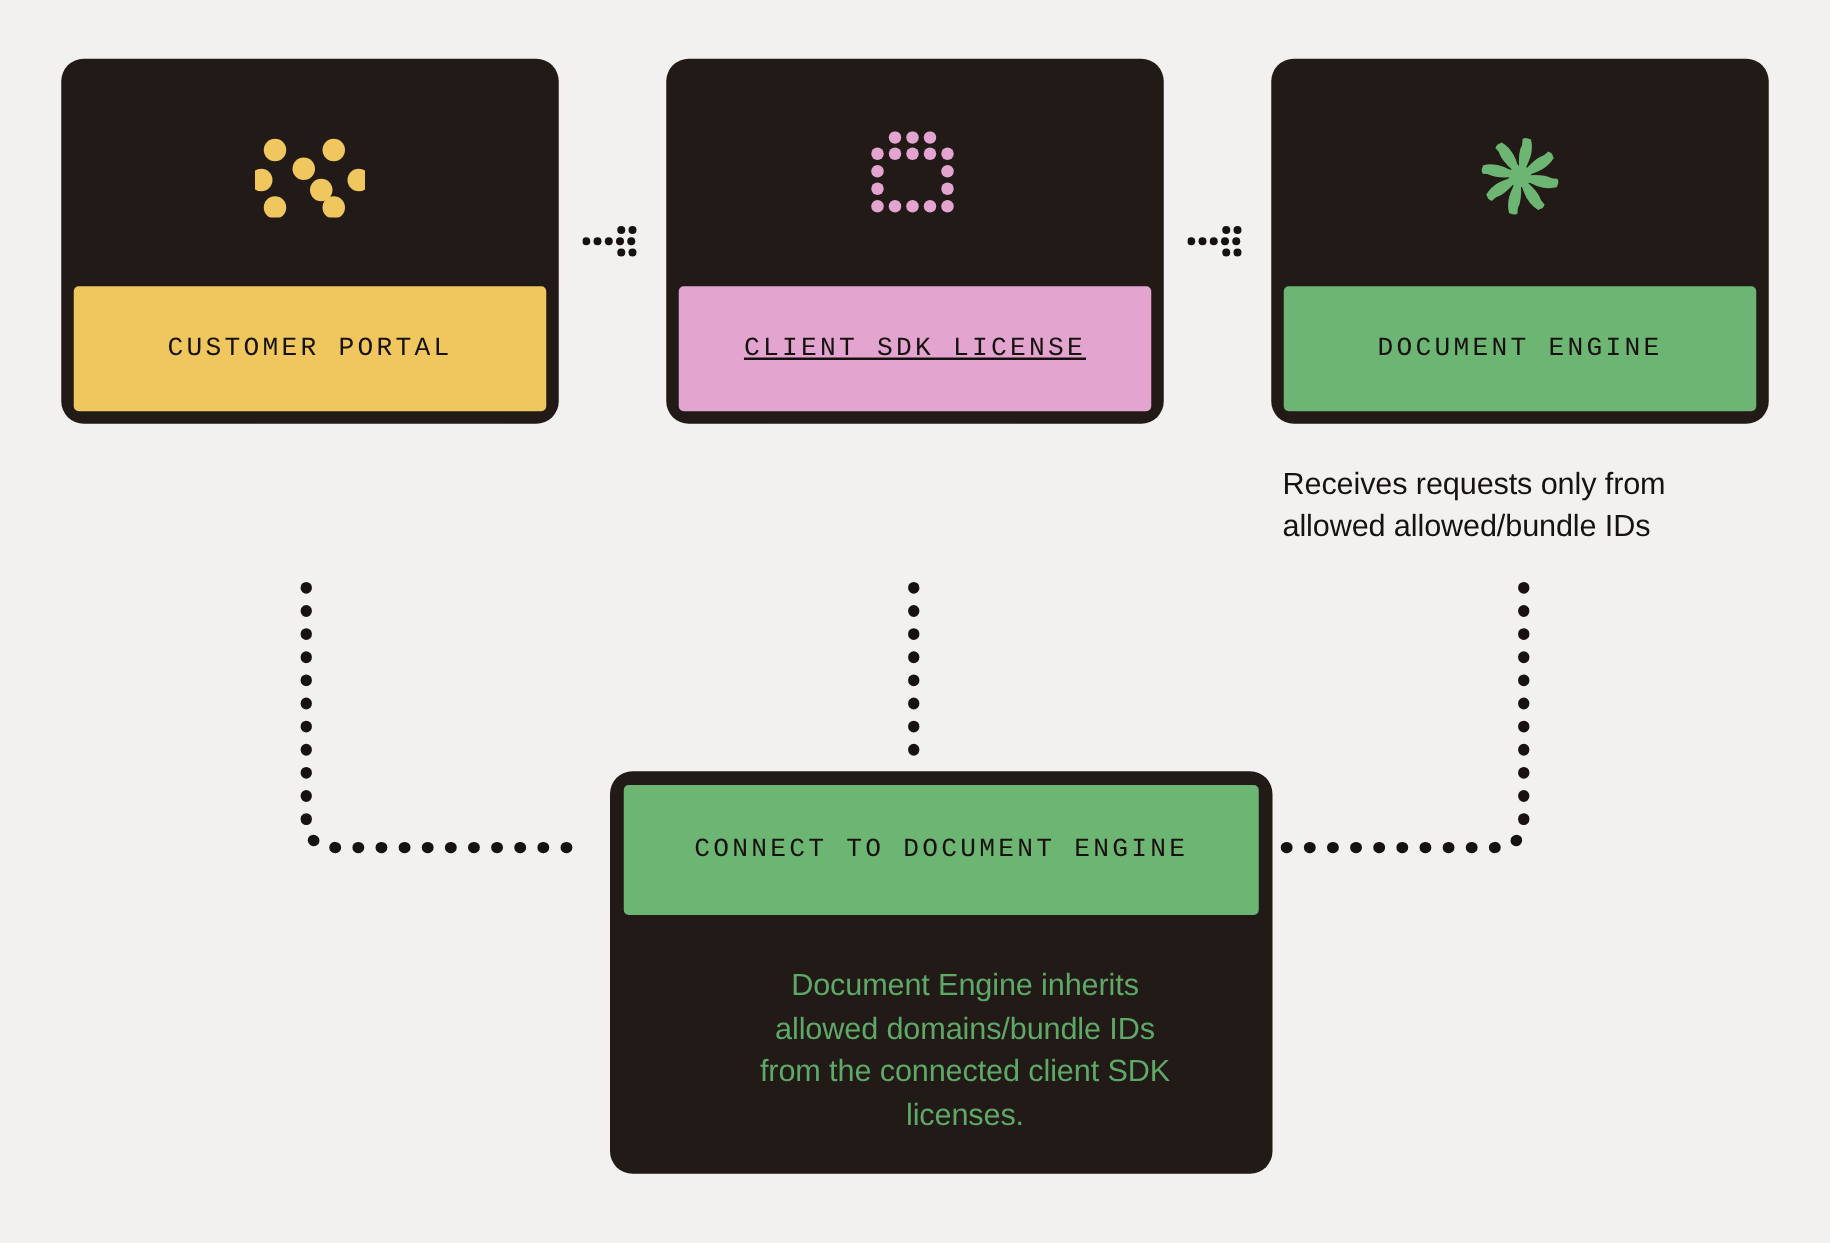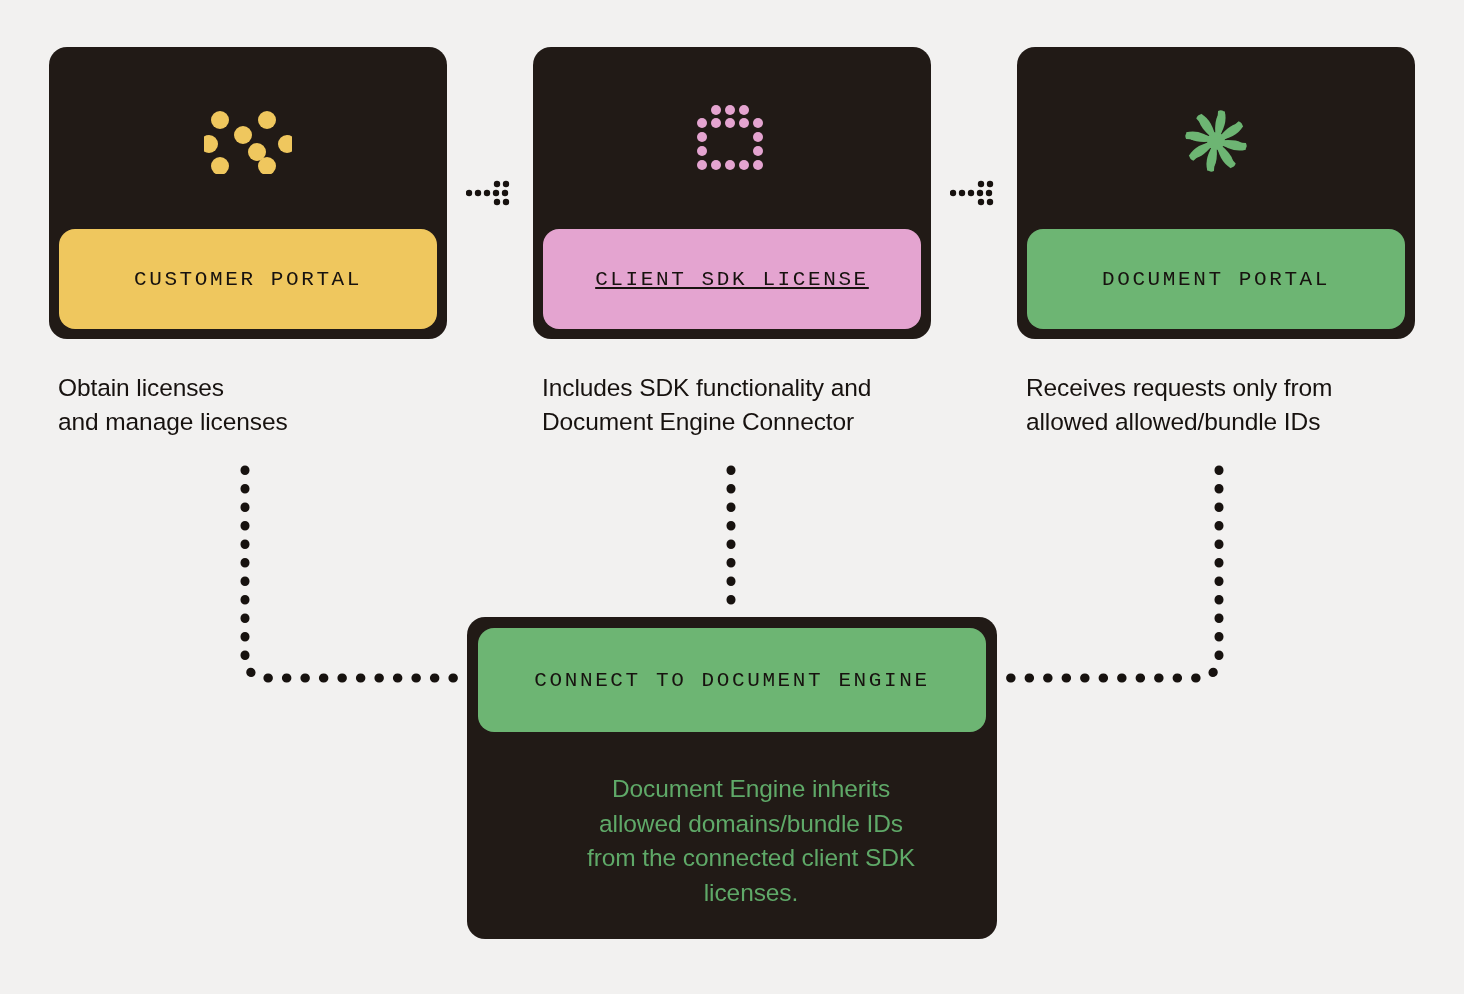--- a/index.html
+++ b/index.html
@@ -39,21 +39,21 @@
     left: 0;
     right: 0;
     top: 0;
     height: 188px;
     display: flex;
     align-items: center;
     justify-content: center;
     pointer-events: none;
   }
   .card-label {
-    border-radius: 16px;
+    border-radius: 4px;
     height: 100px;
     display: flex;
     align-items: center;
     justify-content: center;
     font-family: "Liberation Mono", "DejaVu Sans Mono", monospace;
     font-size: 21px;
     letter-spacing: 2.6px;
     color: #17120F;
     font-weight: 400;
     white-space: nowrap;
@@ -85,21 +85,21 @@
     position: absolute;
     width: 48px;
     height: 38px;
   }
   #arrow-1 { left: 466px;  top: 174px; }
   #arrow-2 { left: 950px;  top: 174px; }
 
   
   #panel-connect {
     position: absolute;
-    left: 467px;
+    left: 488px;
     top: 617px;
     width: 530px;
     height: 322px;
     background: #211A16;
     border-radius: 18px;
     box-sizing: border-box;
     padding: 11px;
   }
   #panel-connect .card-label {
     height: 104px;
@@ -204,27 +204,23 @@
             <path d="M 0,0 Q 26,-34 40,-22 Q 30,-4 0,0 Z" transform="rotate(135)"></path>
             <path d="M 0,0 Q 26,-34 40,-22 Q 30,-4 0,0 Z" transform="rotate(180)"></path>
             <path d="M 0,0 Q 26,-34 40,-22 Q 30,-4 0,0 Z" transform="rotate(225)"></path>
             <path d="M 0,0 Q 26,-34 40,-22 Q 30,-4 0,0 Z" transform="rotate(270)"></path>
             <path d="M 0,0 Q 26,-34 40,-22 Q 30,-4 0,0 Z" transform="rotate(315)"></path>
           </g>
           <circle cx="0" cy="0" r="13"></circle>
         </g>
       </svg>
     </div>
-    <div class="card-label label-green">DOCUMENT PORTAL</div>
-  </div>
-
-  <div class="caption" id="caption-portal">Obtain licenses
-and manage licenses</div>
-  <div class="caption" id="caption-sdk">Includes SDK functionality and
-Document Engine Connector</div>
+    <div class="card-label label-green">DOCUMENT ENGINE</div>
+  </div>
+
   <div class="caption" id="caption-engine">Receives requests only from
 allowed allowed/bundle IDs</div>
 
   <svg class="arrow" id="arrow-1" viewBox="0 0 48 38">
     <g fill="#17120F">
       <circle cx="3" cy="19" r="3.2"></circle>
       <circle cx="12" cy="19" r="3.2"></circle>
       <circle cx="21" cy="19" r="3.2"></circle>
       <circle cx="30" cy="19" r="3.2"></circle>
       <circle cx="39" cy="19" r="3.2"></circle>

